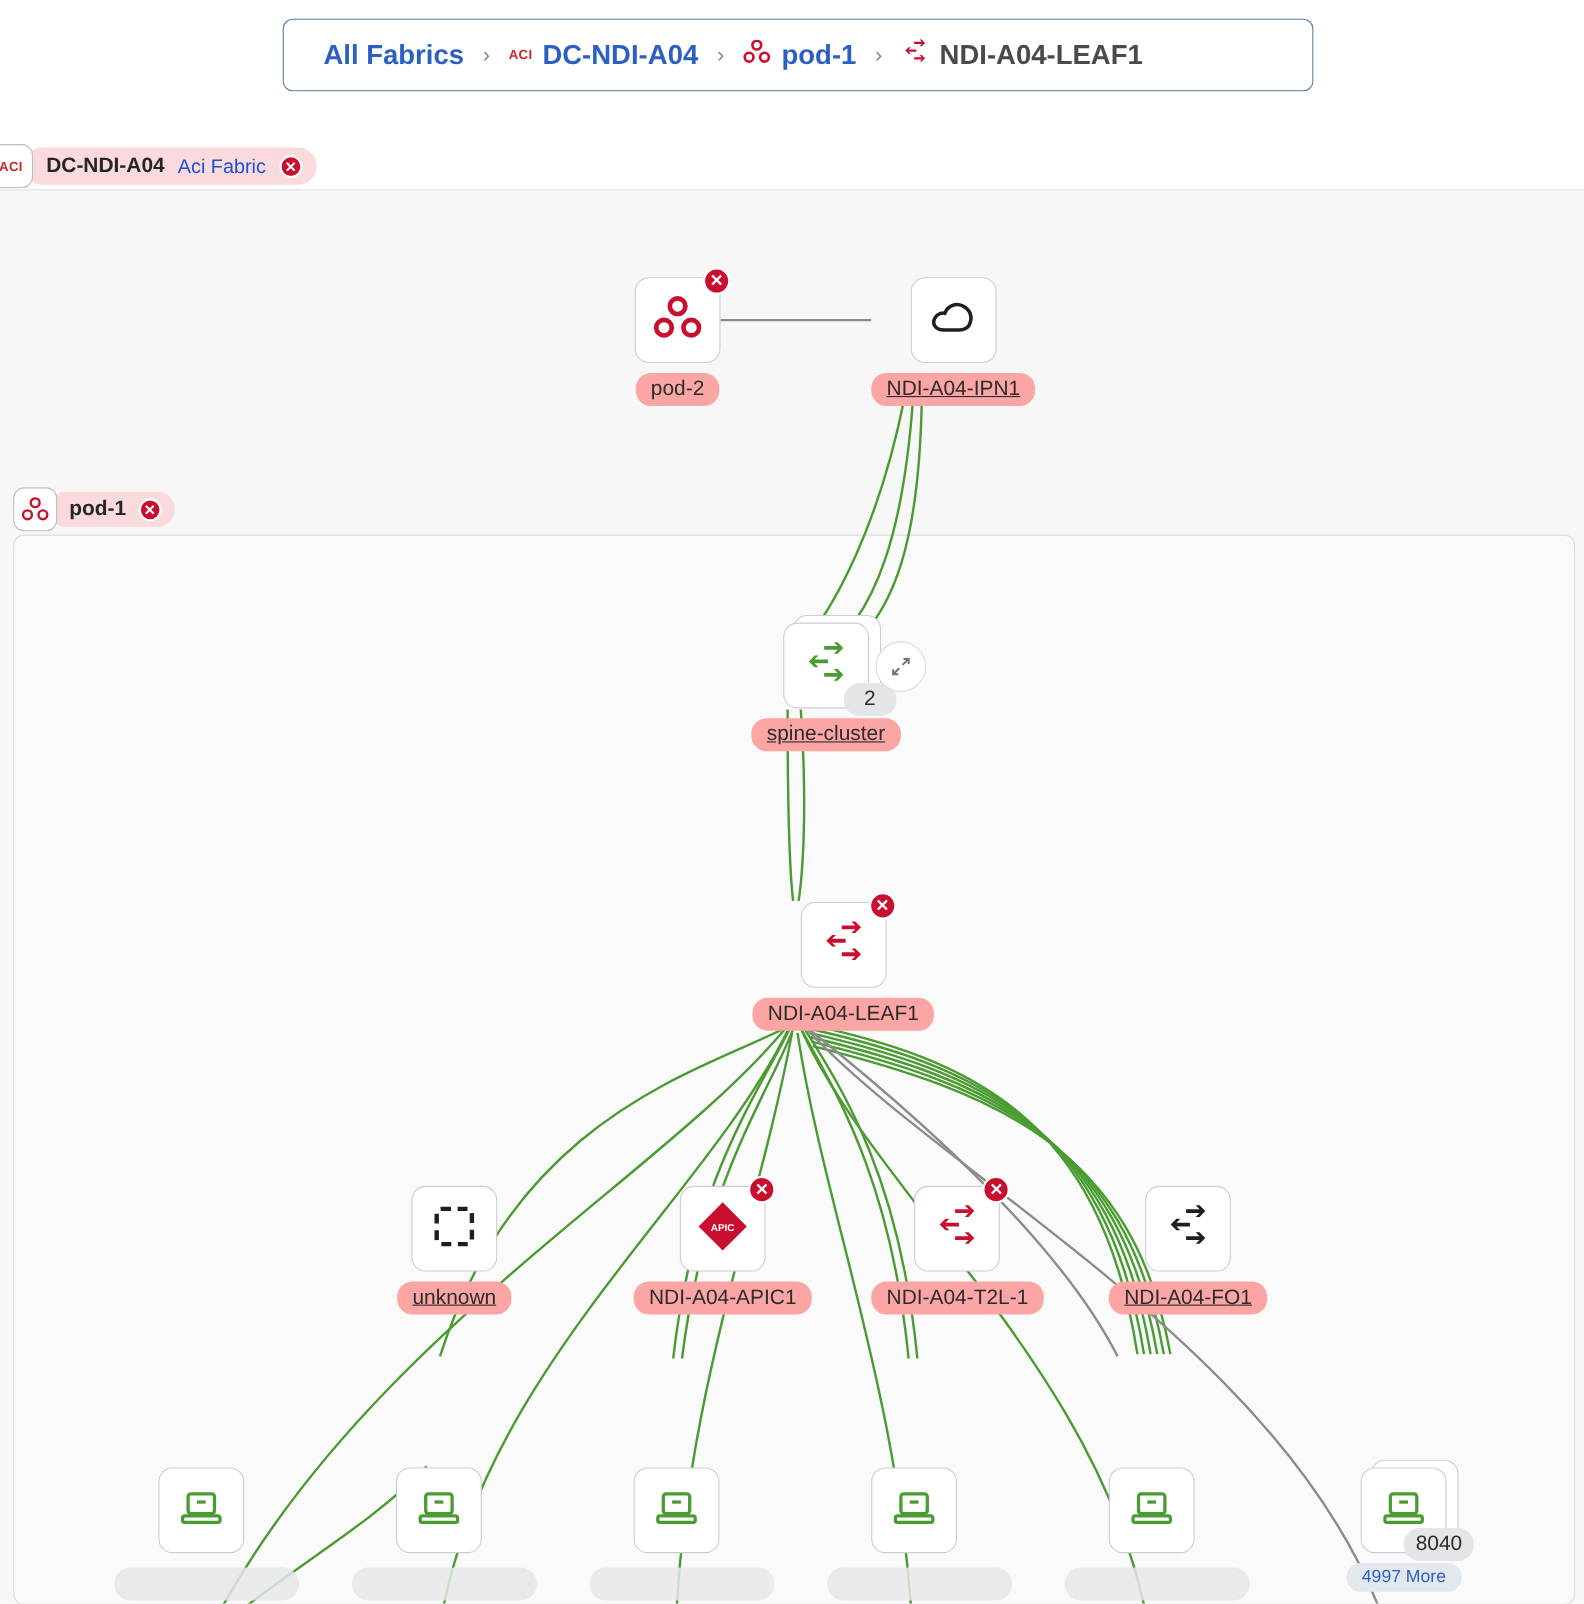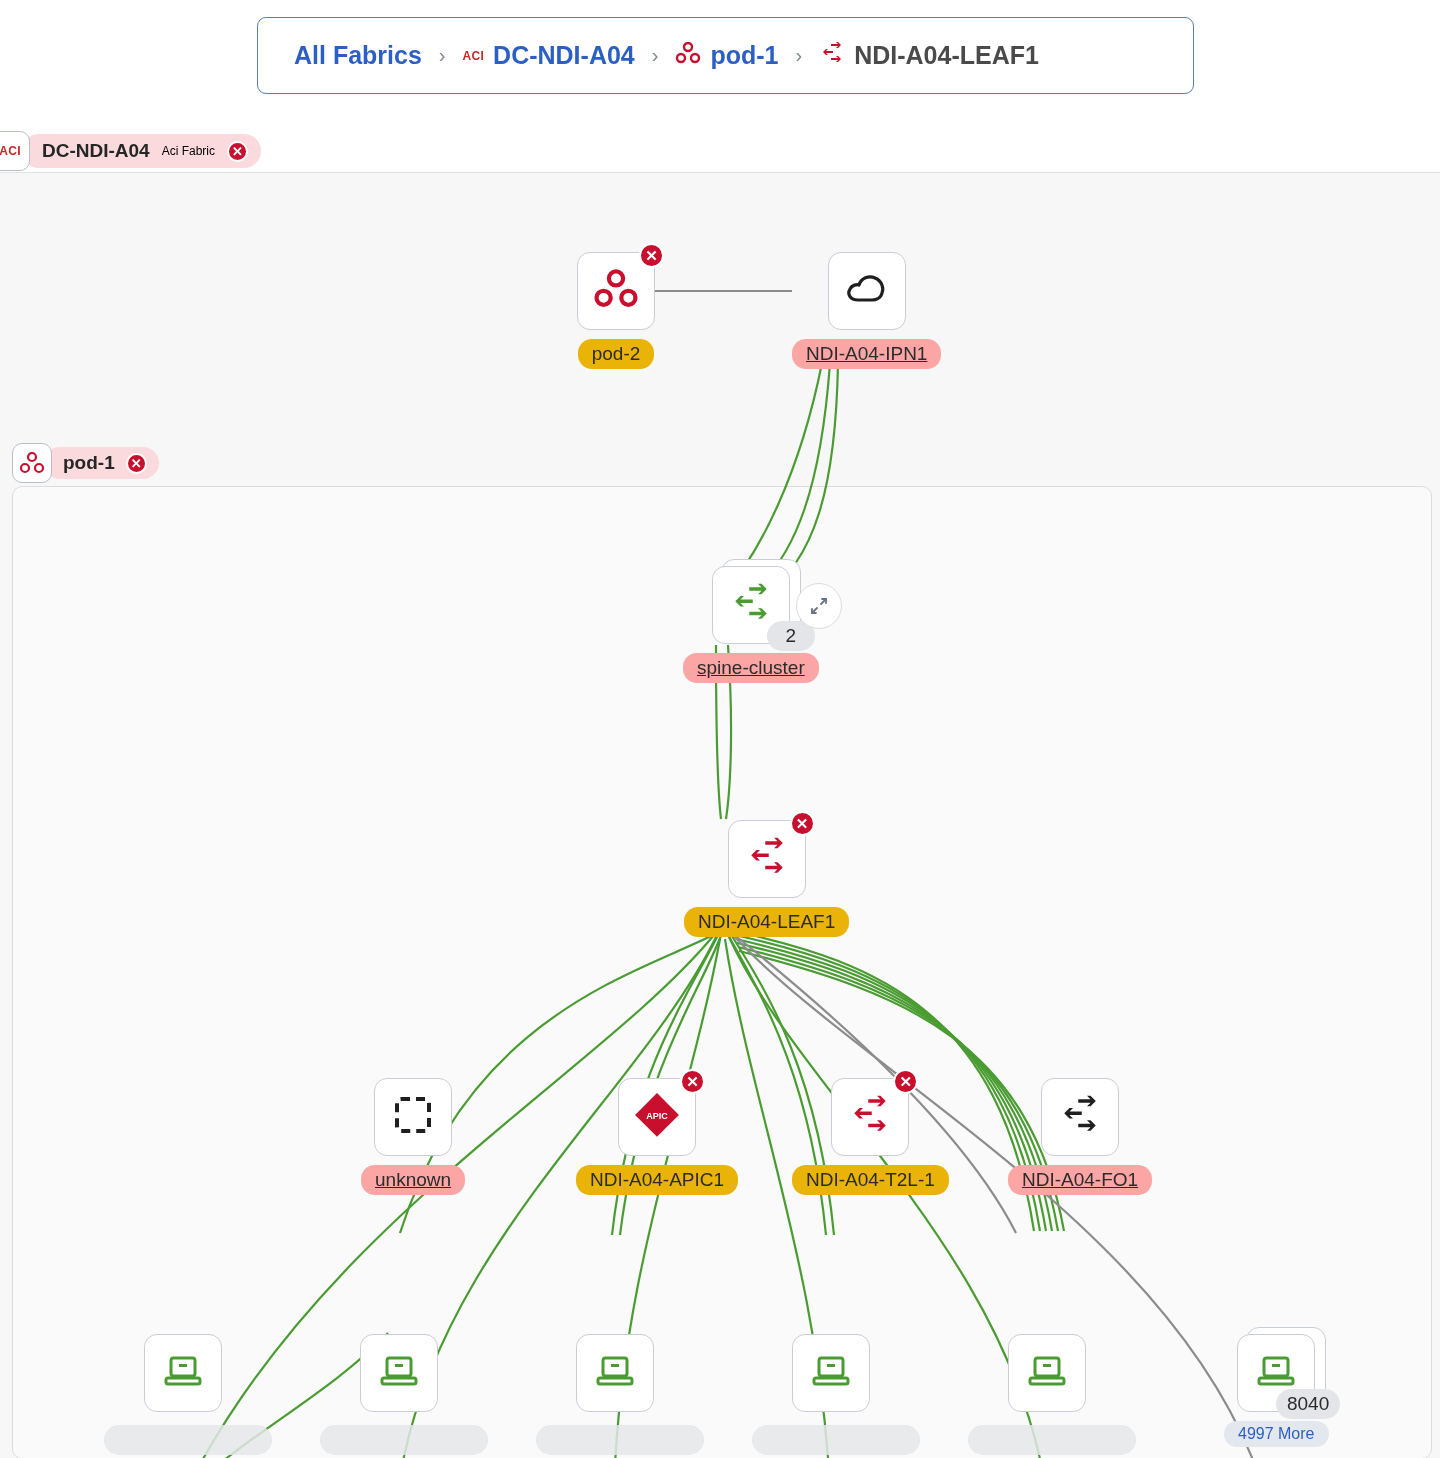--- a/index.html
+++ b/index.html
@@ -8,21 +8,21 @@
     background: #ffffff;
     font-family: "Liberation Sans", sans-serif;
     overflow: hidden;
   }
 
   #app { position: relative; width: 1440px; height: 1458px; }
 
   
   .breadcrumb-bar {
     position: absolute; left: 257px; top: 17px;
-    width: 937px; height: 77px;
+    width: 937px; height: 66px;
     background: #fff;
     border: 1px solid #5b7ea6;
     border-radius: 9px;
     display: flex; align-items: center;
     padding: 0 36px;
     gap: 13px;
   }
   .crumb {
     display: flex; align-items: center; gap: 9px;
     font-size: 25px; font-weight: bold;
@@ -54,21 +54,21 @@
   }
   .chip-pill {
     display: flex; align-items: center; gap: 12px;
     background: #fadadd;
     border-radius: 20px;
     height: 34px;
     padding: 0 13px 0 20px;
     margin-left: -8px;
   }
   .chip-name { font-size: 19px; font-weight: bold; color: #262626; white-space: nowrap; }
-  .chip-sub  { font-size: 12px; color: #000000; white-space: nowrap; }
+  .chip-sub  { font-size: 18px; color: #1d4ed8; white-space: nowrap; }
 
   .err-badge {
     width: 21px; height: 21px; border-radius: 50%;
     background: #c8102e; color: #fff;
     display: flex; align-items: center; justify-content: center;
     font-size: 13px; font-weight: bold; line-height: 1;
     border: 2px solid #fff;
   }
 
   
@@ -137,21 +137,21 @@
     font-size: 19px; padding: 0 11px;
   }
   .node-label {
     margin-top: 9px;
     border-radius: 14px;
     padding: 4px 14px;
     font-size: 19px;
     color: #2b2b2b;
     white-space: nowrap;
   }
-  .label-pink { background: #eab308; }
+  .label-pink { background: #fca5a5; }
   .label-gray { background: #fca5a5; text-decoration: underline; }
   .label-more { background: #e3e8ef; color: #2c5fc3; font-size: 16px; }
 
   .expand-btn {
     position: absolute;
     width: 46px; height: 46px; border-radius: 50%;
     background: #fff; border: 1px solid #dcdcdc;
     display: flex; align-items: center; justify-content: center;
     z-index: 6;
   }

